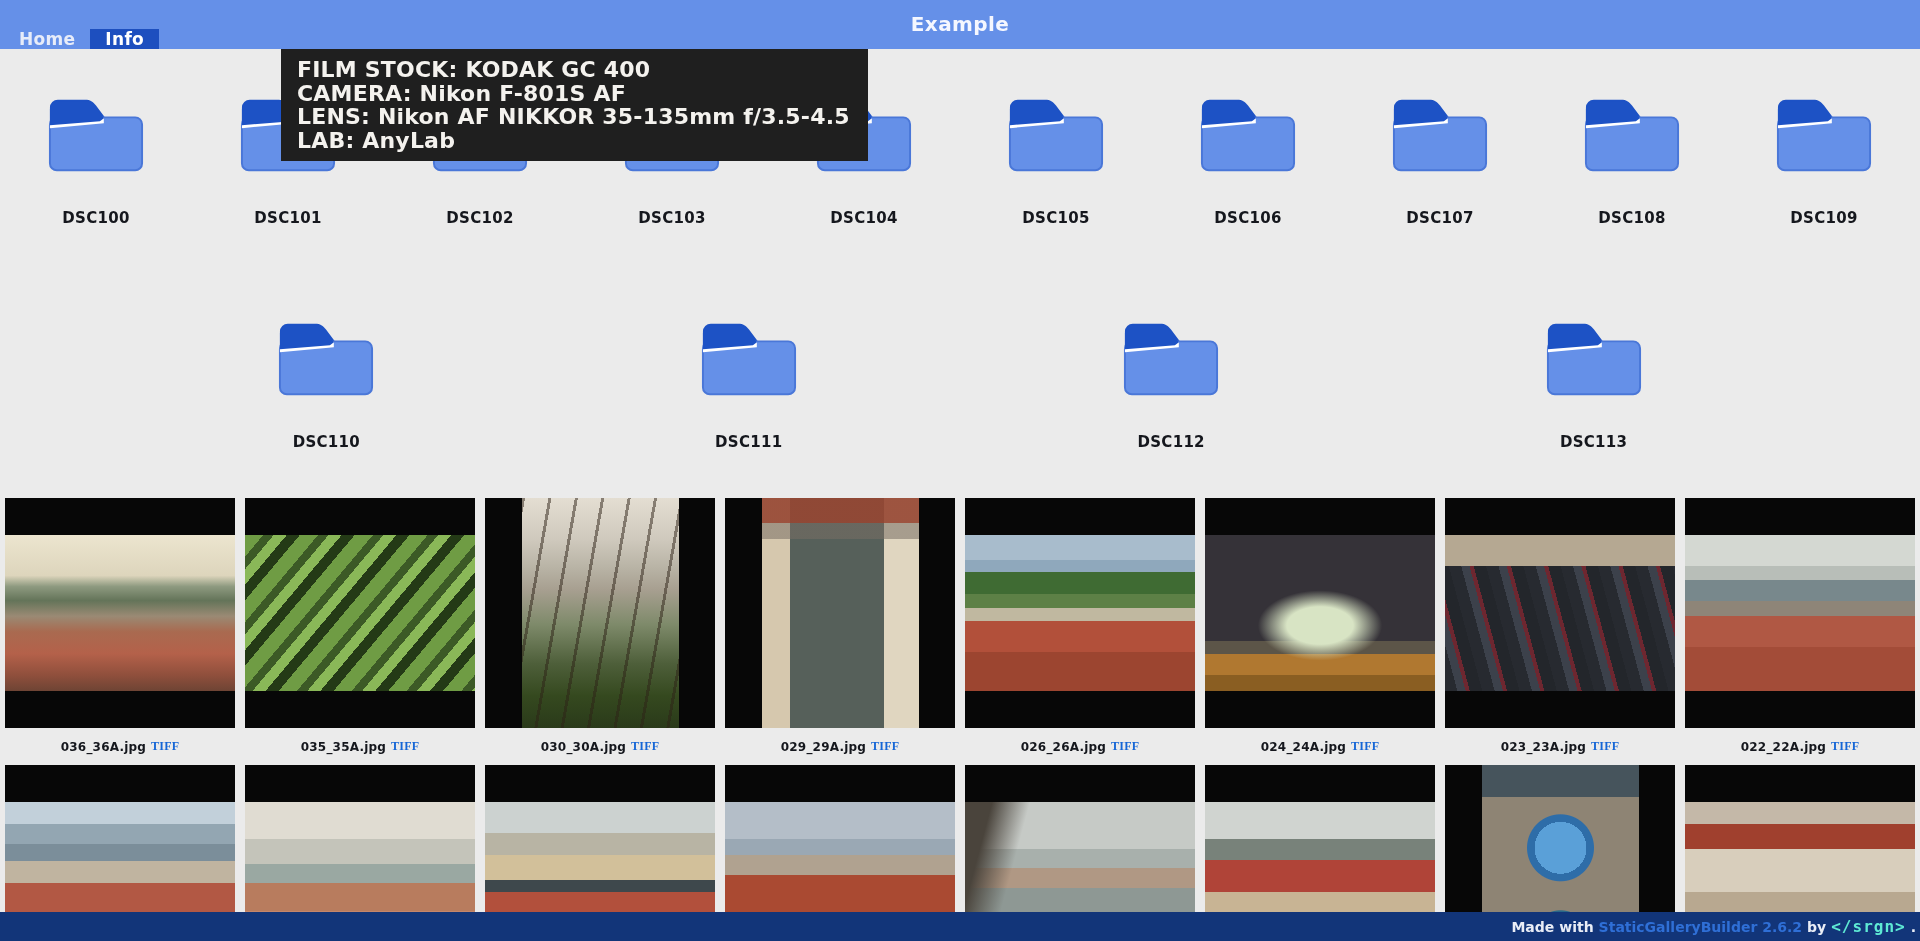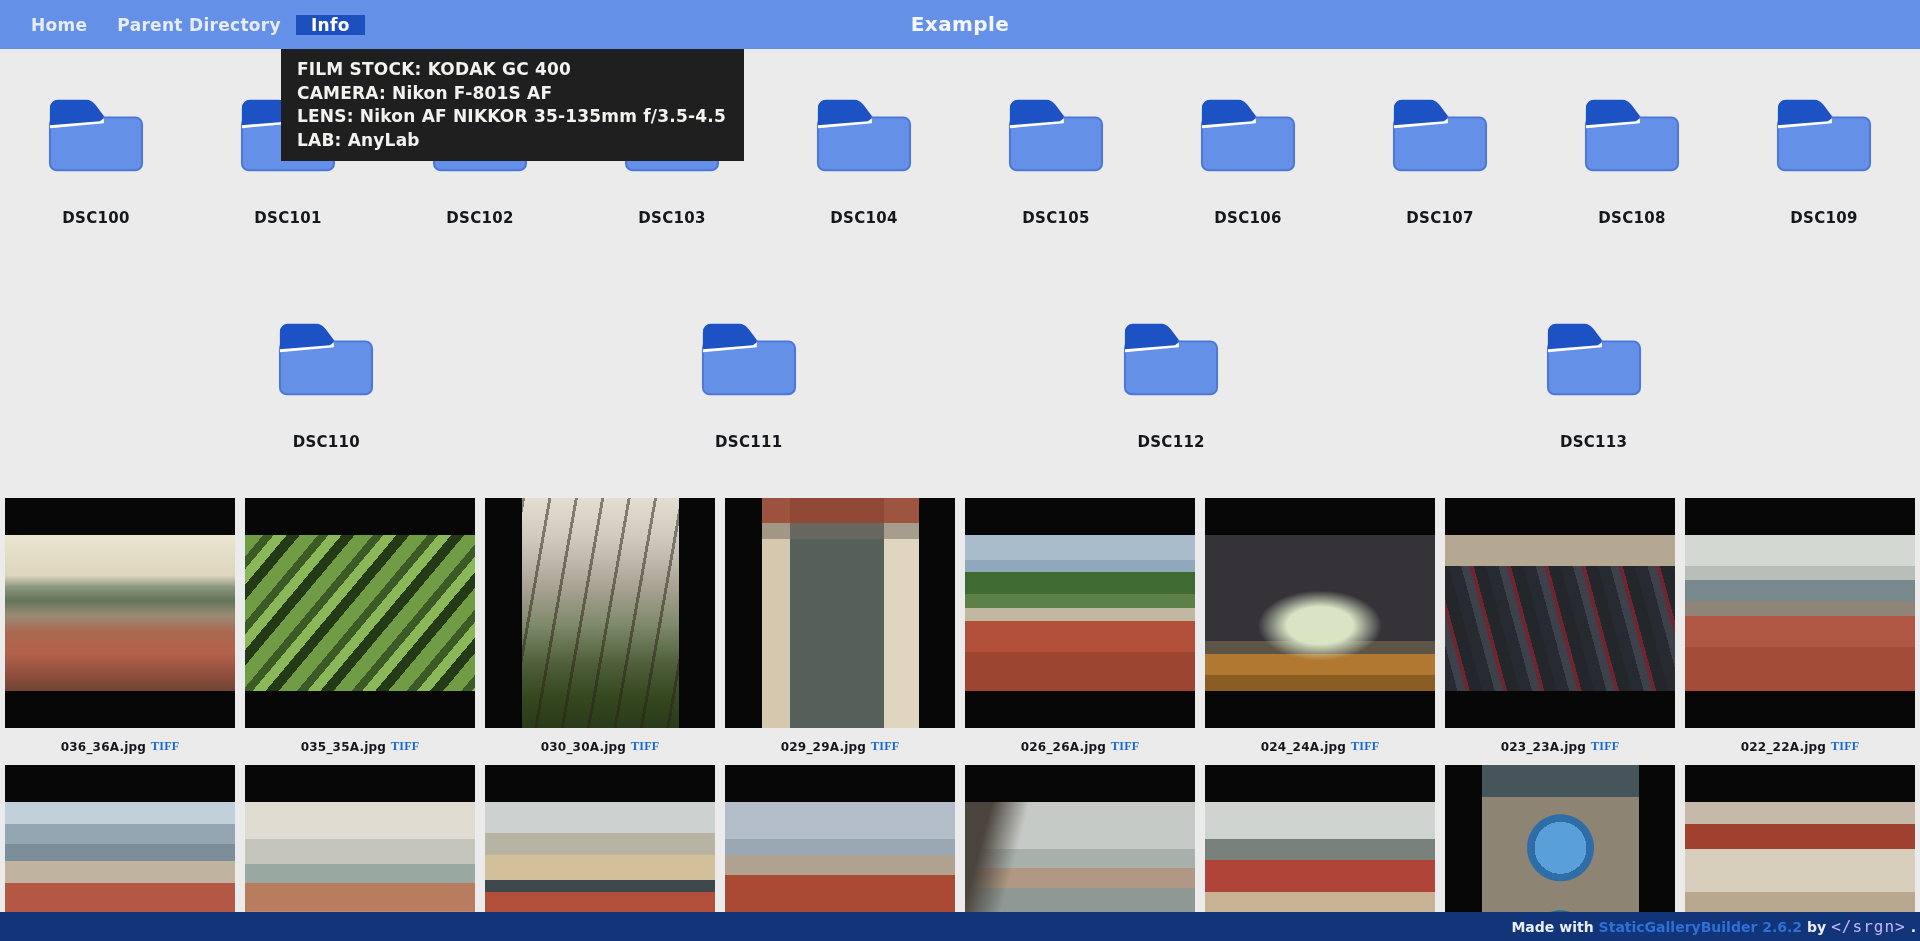--- a/index.html
+++ b/index.html
@@ -10,38 +10,38 @@
   }
   *{box-sizing:border-box;margin:0;padding:0;}
   html,body{width:1920px;height:941px;overflow:hidden;}
   body{
     background:var(--page-bg);
     font-family:"DejaVu Sans","Liberation Sans",sans-serif;
     position:relative;
   }
   
   .navbar{
-    height:49px;background:var(--navbar-bg);display:flex;align-items:center;
-    padding-left:16px;position:relative;z-index:5;
+    height:49px;background:var(--navbar-bg);display:flex;align-items:flex-end;
+    padding-left:4px;position:relative;z-index:5;
   }
   .nav-item{
     display:flex;align-items:center;padding:0 15px;color:#e7ecf9;
     font-weight:bold;font-size:17px;letter-spacing:.3px;cursor:pointer;
     text-decoration:none;
   }
   .nav-item.active{background:var(--navbar-active);color:#ffffff;}
   .nav-title{
     position:absolute;left:50%;top:0;transform:translateX(-50%);
     line-height:49px;color:#f5f7ff;font-weight:bold;font-size:20px;letter-spacing:.4px;
   }
   
   .tooltip{
     position:absolute;left:281px;top:49px;z-index:6;
     background:var(--tooltip-bg);color:#f4f2ee;
-    padding:9px 18px 9px 16px;font-size:17px;font-weight:600;
+    padding:9px 18px 9px 16px;font-size:22px;font-weight:600;
     line-height:23.5px;white-space:nowrap;letter-spacing:.2px;
   }
   
   .folders{
     display:flex;flex-wrap:wrap;justify-content:space-evenly;
     padding:46px 0 47px 0;row-gap:92px;
   }
   .folder{
     width:192px;display:flex;flex-direction:column;align-items:center;cursor:pointer;gap:22px;
   }
@@ -74,29 +74,28 @@
   .footer{
     position:fixed;left:0;bottom:0;width:1920px;height:29px;z-index:10;
     background:var(--footer-bg);display:flex;align-items:center;
     justify-content:flex-end;padding-right:4px;gap:5px;
     font-size:14px;font-weight:bold;color:#e9edf6;
   }
   .footer a{text-decoration:none;}
   .footer .builder{color:var(--footer-link);}
   .footer .logo{
     font-family:"DejaVu Sans Mono","Liberation Mono",monospace;
-    color:#c4b5fd;font-weight:normal;font-size:16px;letter-spacing:1px;
+    color:#5eead4;font-weight:bold;font-size:16px;letter-spacing:1px;
   }
 </style>
 </head>
 <body>
 
 <div class="navbar">
   <a class="nav-item">Home</a>
-  <a class="nav-item">Parent Directory</a>
   <a class="nav-item active">Info</a>
   <div class="nav-title">Example</div>
 </div>
 
 <div class="tooltip">
   <div>FILM STOCK: KODAK GC 400</div>
   <div>CAMERA: Nikon F-801S AF</div>
   <div>LENS: Nikon AF NIKKOR 35-135mm f/3.5-4.5</div>
   <div>LAB: AnyLab</div>
 </div>

